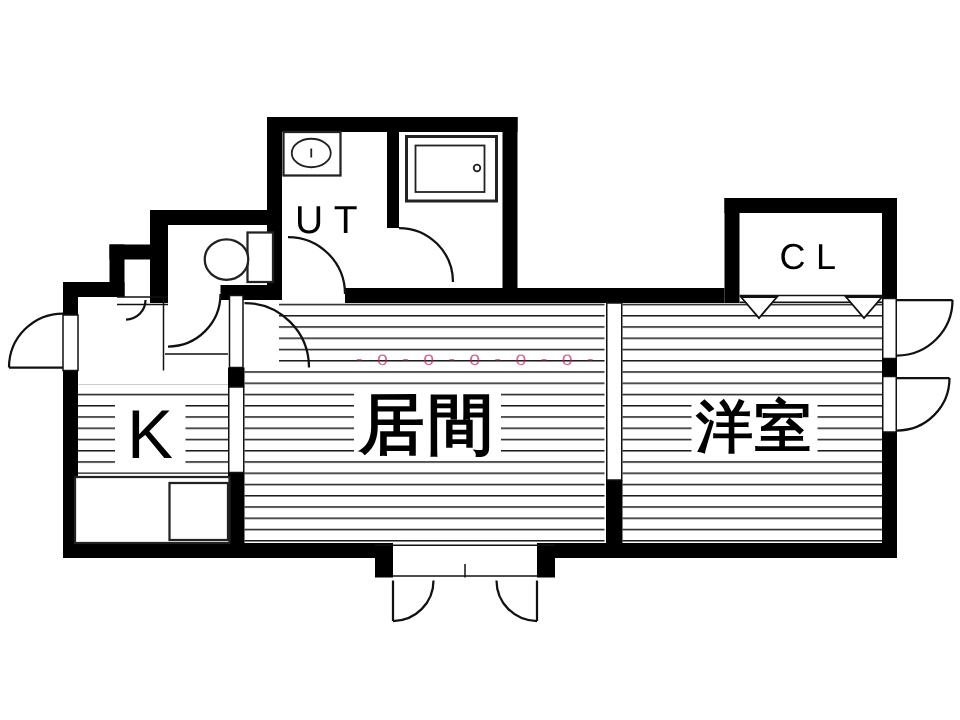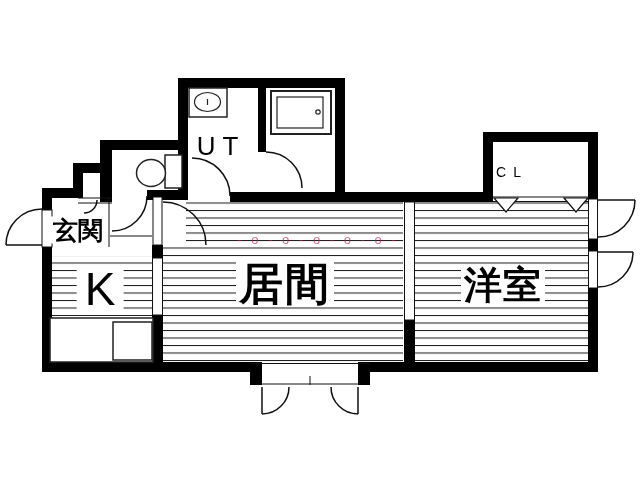--- a/index.html
+++ b/index.html
@@ -10,21 +10,21 @@
   #plan-svg{position:absolute;left:0;top:0;}
   .room-label{
     position:absolute;transform:translate(-50%,-50%);
     color:#000000;background:#fff;line-height:1;padding:1px 3px;white-space:nowrap;
   }
   .lbl-genkan{left:78px;top:230px;font-size:25px;font-weight:700;}
   .lbl-k{left:100px;top:289px;font-size:46px;font-weight:400;background:#fff;padding:0 8px;}
   .lbl-living{left:285px;top:284px;font-size:44px;font-weight:700;letter-spacing:2px;}
   .lbl-western{left:503px;top:285px;font-size:38px;font-weight:700;letter-spacing:1px;}
   .lbl-ut{left:221px;top:146px;font-size:26px;font-weight:400;letter-spacing:7px;background:transparent;}
-  .lbl-cl{left:512px;top:172px;font-size:14px;font-weight:400;letter-spacing:7px;background:transparent;}
+  .lbl-cl{left:542px;top:172px;font-size:24px;font-weight:400;letter-spacing:7px;background:transparent;}
   .watermark{
     position:absolute;left:318px;top:239px;transform:translate(-50%,-50%);
     font-size:13px;letter-spacing:3px;color:#be185d;opacity:.65;filter:blur(.5px);
     background:transparent;white-space:nowrap;
   }
 </style>
 </head>
 <body>
 
 <div id="stage">
@@ -127,21 +127,20 @@
       <circle cx="318" cy="112" r="2.2" stroke-width="1.2"></circle>
 
       <rect x="165" y="155" width="17" height="33" stroke-width="1.5"></rect>
       <ellipse cx="151" cy="173" rx="14.5" ry="13.5" stroke-width="1.5"></ellipse>
 
       <rect x="50" y="318" width="103" height="44" stroke-width="1.5"></rect>
       <rect x="113" y="322" width="39" height="38" stroke-width="1.5"></rect>
     </g>
   </svg>
 
-  <span class="room-label lbl-genkan">玄関</span>
   <span class="room-label lbl-k">K</span>
   <span class="room-label lbl-western">洋室</span>
   <span class="room-label lbl-living">居間</span>
   <span class="room-label lbl-ut">UT</span>
   <span class="room-label lbl-cl">CL</span>
 
   <span class="watermark">- o - o - o - o - o -</span>
 </div>
 
 </body></html>

